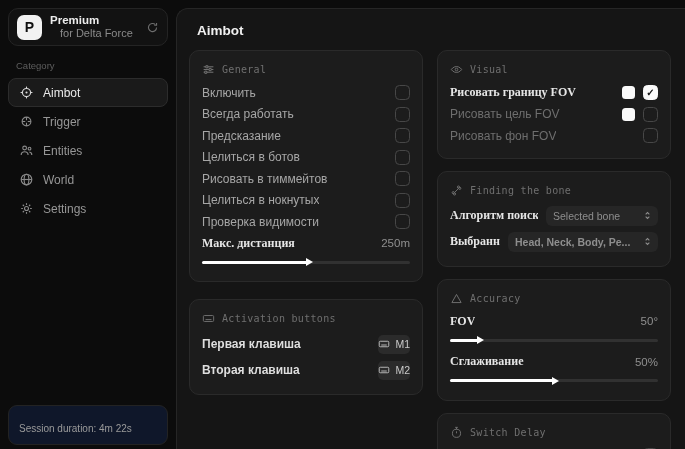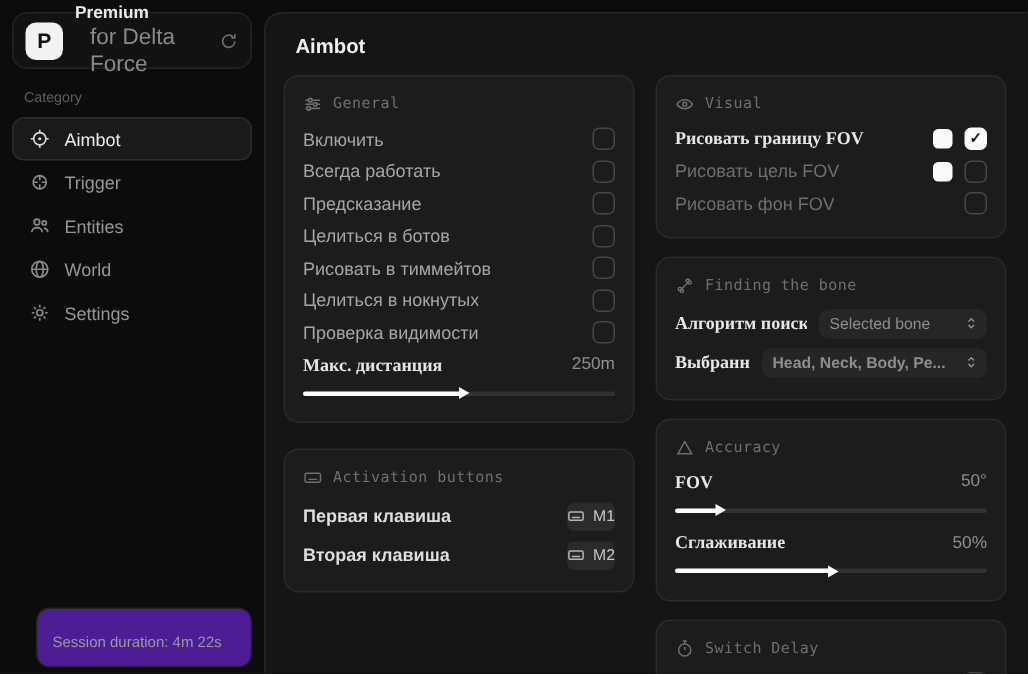--- a/index.html
+++ b/index.html
@@ -18,35 +18,35 @@
     background:#121212; border:1px solid #242424; border-radius:10px;
     height:38px; display:flex; align-items:center; padding:0 8px; gap:8px;
   }
   .p-logo {
     width:25px; height:25px; background:#f2f2f2; border-radius:7px;
     color:#101010; font-weight:bold; font-size:14px;
     display:flex; align-items:center; justify-content:center; flex:0 0 auto;
   }
   .premium-txt { flex:1; line-height:1.15; }
   .premium-title { font-size:11.5px; font-weight:bold; color:#ececec; }
-  .premium-sub { font-size:15px; color:#8a8a8a;padding-left:10px; }
+  .premium-sub { font-size:11px; color:#8a8a8a;padding-left:10px; }
   .premium-refresh { color:#6e6e6e; cursor:pointer; }
   .category-label { font-size:9.5px; color:#5e5e5e; margin:14px 0 7px 8px; }
   .nav-item {
     height:29px; display:flex; align-items:center; gap:9px; padding:0 10px;
     font-size:12px; color:#979797; border-radius:8px; border:1px solid transparent;
     cursor:pointer;
   }
   .nav-item .nav-ic { color:#8a8a8a; }
   .nav-item.active { background:#1a1a1a; border-color:#2c2c2c; color:#e9e9e9; }
   .nav-item.active .nav-ic { color:#d8d8d8; }
   .session-card {
     position:absolute; left:0; right:0; bottom:4px; height:40px;
-    background:#4c1d95; border:1px solid #232323; border-radius:9px;
-    display:flex; align-items:flex-end; padding:10px 10px;margin-left:16px;
+    background:#0f172a; border:1px solid #232323; border-radius:9px;
+    display:flex; align-items:flex-end; padding:10px 10px;
   }
   .session-txt { font-size:10px; color:#9a9a9a; }
 
   
   #main {
     position:absolute; left:176px; top:8px; right:0; bottom:0;
     background:#151515; border-top:1px solid #262626; border-left:1px solid #262626;
     border-radius:12px 0 0 0; padding:12px 14px 0 12px;
   }
   .page-title { font-size:13.5px; font-weight:bold; color:#f0f0f0; margin:2px 0 12px 8px; }

